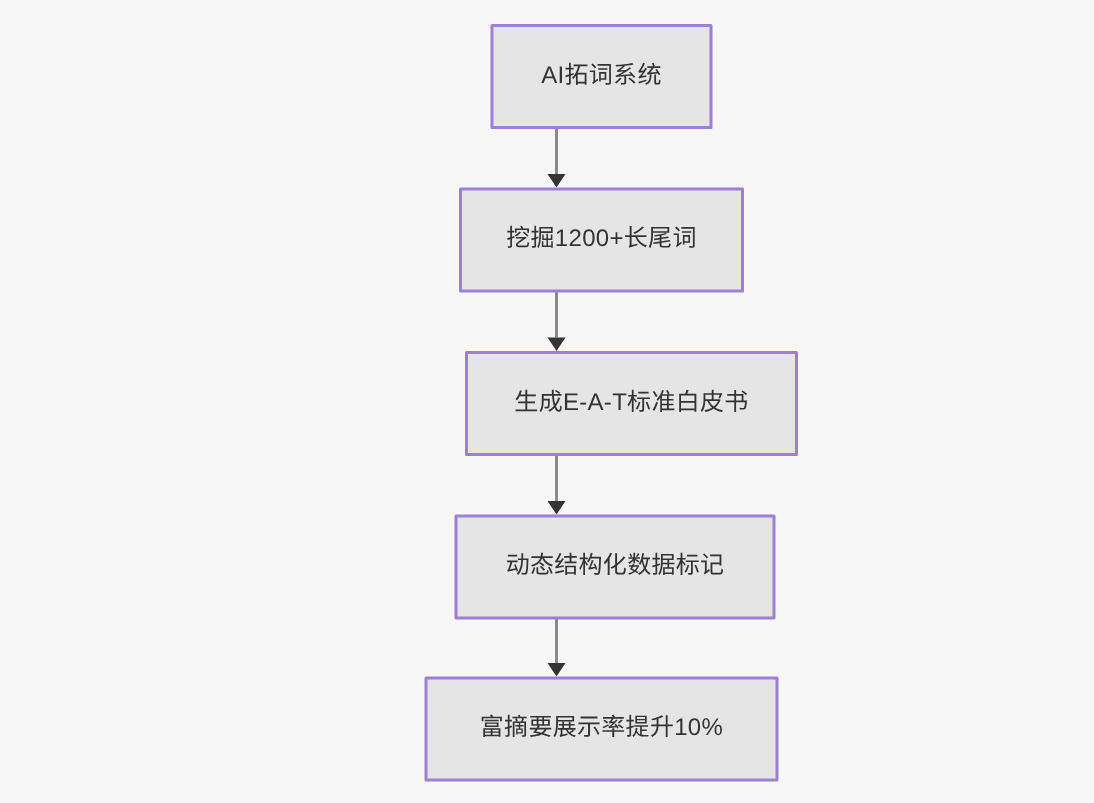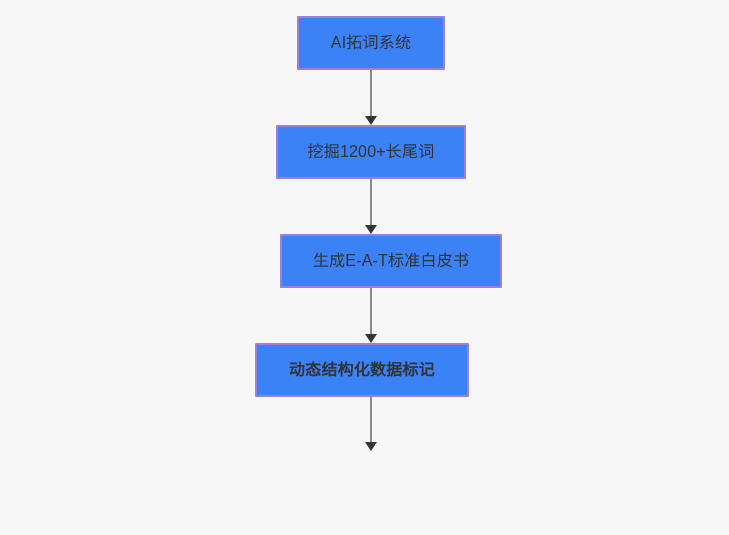--- a/index.html
+++ b/index.html
@@ -17,28 +17,29 @@
 
   #flow-canvas {
     position: relative;
     width: 729px;
     height: 535px;
   }
 
   .node {
     position: absolute;
     box-sizing: border-box;
-    background: #3b82f6;
+    background: #e5e5e5;
     border: 2px solid #9e7fd6;
     border-radius: 1px;
     display: flex;
     align-items: center;
     justify-content: center;
-    height: 54px;
+    height: 70px;
     transform: translateX(-50%);
+    margin-left: 30px;
   }
 
   .node-label {
     font-size: 16px;
     line-height: 1;
     color: #333333;
     letter-spacing: 0.2px;
     white-space: nowrap;
     user-select: none;
   }
@@ -100,18 +101,21 @@
   </div>
 
   <div class="node" style="left:371px; top:125px; width:190px;">
     <span class="node-label">挖掘1200+长尾词</span>
   </div>
 
   <div class="node" style="left:391px; top:234px; width:222px;">
     <span class="node-label">生成E-A-T标准白皮书</span>
   </div>
 
-  <div class="node" style="left:362px; top:343px; width:214px;font-weight:bold;">
+  <div class="node" style="left:380px; top:343px; width:214px;">
     <span class="node-label">动态结构化数据标记</span>
   </div>
 
+  <div class="node" style="left:371px; top:451px; width:236px;">
+    <span class="node-label">富摘要展示率提升10%</span>
+  </div>
 
 </div>
 
 </body></html>

